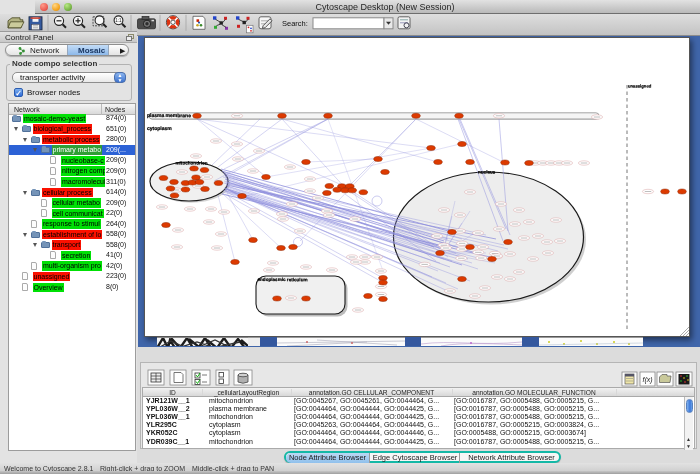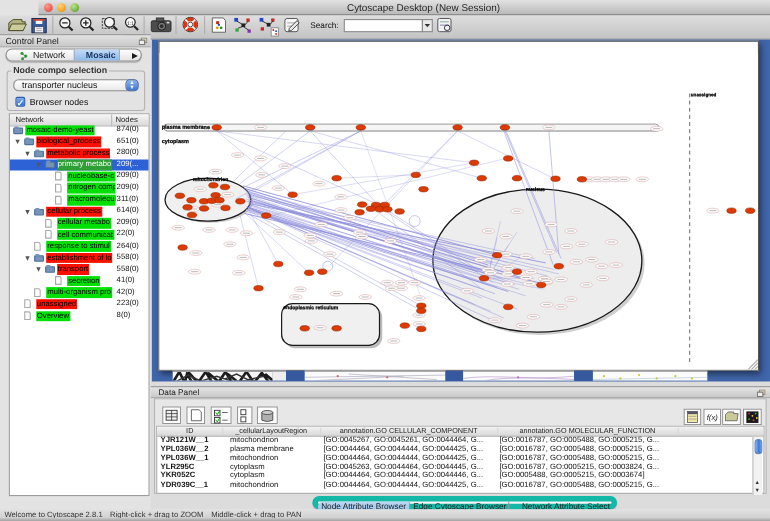--- a/index.html
+++ b/index.html
@@ -56,21 +56,21 @@
 .drow{position:absolute;left:0;width:100%;height:8.2px;line-height:8.2px;white-space:nowrap;color:#111;}
 .c1{position:absolute;left:3px;font-weight:bold;}
 .c2{position:absolute;left:66px;}
 .c3{position:absolute;left:151px;}
 .c4{position:absolute;left:311px;}
 .vline{position:absolute;top:0;width:1px;background:#d8d8d8;height:100%;}
 
 #vsb{position:absolute;right:1px;top:8.5px;width:9px;height:53.5px;background:#f2f2f2;border-left:1px solid #bbb;}
 #vsbthumb{position:absolute;left:0.5px;top:2px;width:7px;height:14px;border-radius:4px;background:linear-gradient(90deg,#7fb1ef,#3a76d8 60%,#6aa2e8);border:0.5px solid #5580c0;}
 
-#btabs{left:284px;top:451px;height:12px;border:5px solid #14b8a6;border-radius:6px;background:#f6f6f6;font-size:7.5px;color:#1a1a1a;box-shadow:0 1px 1px rgba(0,0,0,.2);}
+#btabs{left:284px;top:451px;height:12px;border:2px solid #14b8a6;border-radius:6px;background:#f6f6f6;font-size:7.5px;color:#1a1a1a;box-shadow:0 1px 1px rgba(0,0,0,.2);}
 #btabs div{position:absolute;top:0;height:10px;line-height:10px;text-align:center;}
 
 #status{left:0;top:463px;width:700px;height:11px;background:linear-gradient(#e2e2e2,#c9c9c9);font-size:7px;color:#333;}
 #status span{position:absolute;top:2px;}
 svg{display:block;}
 .floaticon{position:absolute;width:8px;height:7px;}
 </style></head>
 <body>
 
 <div class="abs" id="titlebar" style="background:linear-gradient(#e2e2e2,#b9b9b9);margin-left:35px;">
@@ -211,21 +211,21 @@
         <circle cx="2.5" cy="6.5" r="1.4" fill="#3a9a3a"></circle>
         <path d="M2 2 L5.5 4 L2.5 6.5" fill="none" stroke="#2a7a2a" stroke-width="0.7"></path>
       </svg>
     <div id="tabmosaic"></div>
     <span style="left:24px;">Network</span>
     <span style="left:72px;font-weight:bold;color:#17335e;">Mosaic</span>
     <span style="left:114px;font-size:7px;top:2px;">▶</span>
   </div>
   <div class="abs" id="grpbox"></div>
   <div class="abs" id="grplabel">Node compo selection</div>
-  <div class="abs" id="combo">transporter nucleus</div>
+  <div class="abs" id="combo">transporter activity</div>
   <div class="abs" id="combobtn">▲<br>▼</div>
   <div class="abs" id="chk">✓</div>
   <div class="abs" id="chklabel">Browser nodes</div>
   <div class="abs" id="tree">
     <div id="treehead">
         <span style="position:absolute;left:5px;top:1.5px;">Network</span>
         <span style="position:absolute;left:96px;top:1.5px;">Nodes</span>
         <span style="position:absolute;left:92px;top:0;width:1px;height:11px;background:#bbb;"></span>
       </div>
     <div id="treerows">
@@ -878,27 +878,20 @@
         <circle cx="42" cy="3" r="1" fill="#cc2"></circle>
         <circle cx="58" cy="6" r="1" fill="#cc2"></circle>
         <circle cx="75" cy="4" r="1" fill="#cc2"></circle>
         <circle cx="90" cy="6" r="1" fill="#cc2"></circle>
         <path d="M0 7 L104 5" stroke="#abc" stroke-width="0.5"></path>
       </svg>
   </div>
 </div>
 
 <div class="abs" id="dpanel">
-  <div id="dphead">
-      <div class="t">Data Panel</div>
-    <svg class="floaticon" style="left:551px;top:2px" viewBox="0 0 8 7">
-        <rect x="2.5" y="0.5" width="5" height="4" fill="none" stroke="#9a8a5a" stroke-width="1"></rect>
-        <rect x="0.5" y="2.5" width="5" height="4" fill="#eee" stroke="#777" stroke-width="1"></rect>
-      </svg>
-  </div>
   <div id="dpcontent">
     <svg style="position:absolute;left:0;top:0" width="557" height="38" viewBox="0 0 557 38">
 
       <g stroke="#888" fill="#fdfdfd" stroke-width="0.8">
         <rect x="7" y="7" width="16" height="15"></rect>
           <rect x="29" y="7" width="16" height="15"></rect>
           <rect x="51" y="7" width="18" height="15"></rect>
           <rect x="75" y="7" width="13" height="15"></rect>
           <rect x="93" y="7" width="18" height="15"></rect>
       </g>
@@ -996,21 +989,21 @@
         <div style="position:absolute;bottom:8px;left:1px;font-size:5px;color:#333;">▲</div>
         <div style="position:absolute;bottom:1px;left:1px;font-size:5px;color:#333;">▼</div>
       </div>
     </div>
   </div>
 </div>
 
 <div class="abs" id="btabs" style="width:277px;">
   <div style="left:0;width:84px;background:linear-gradient(#bcd8f2,#8fc0ec);border-radius:5px 0 0 5px;border-right:1px solid #9a9a9a;">Node Attribute Browser</div>
   <div style="left:85px;width:89px;border-right:1px solid #9a9a9a;">Edge Cytoscape Browser</div>
-  <div style="left:175px;width:101px;">Network Attribute Select</div>
+  <div style="left:175px;width:101px;">Network Attribute Browser</div>
 </div>
 
 <div class="abs" id="status">
   <span style="left:4px;">Welcome to Cytoscape 2.8.1</span>
   <span style="left:100px;">Right-click + drag to ZOOM</span>
   <span style="left:192px;">Middle-click + drag to PAN</span>
 </div>
 
 <div class="abs" style="left:0;top:471px;width:700px;height:3px;background:linear-gradient(#c6c6c6,#9e9e9e);"></div>
 </body></html>

